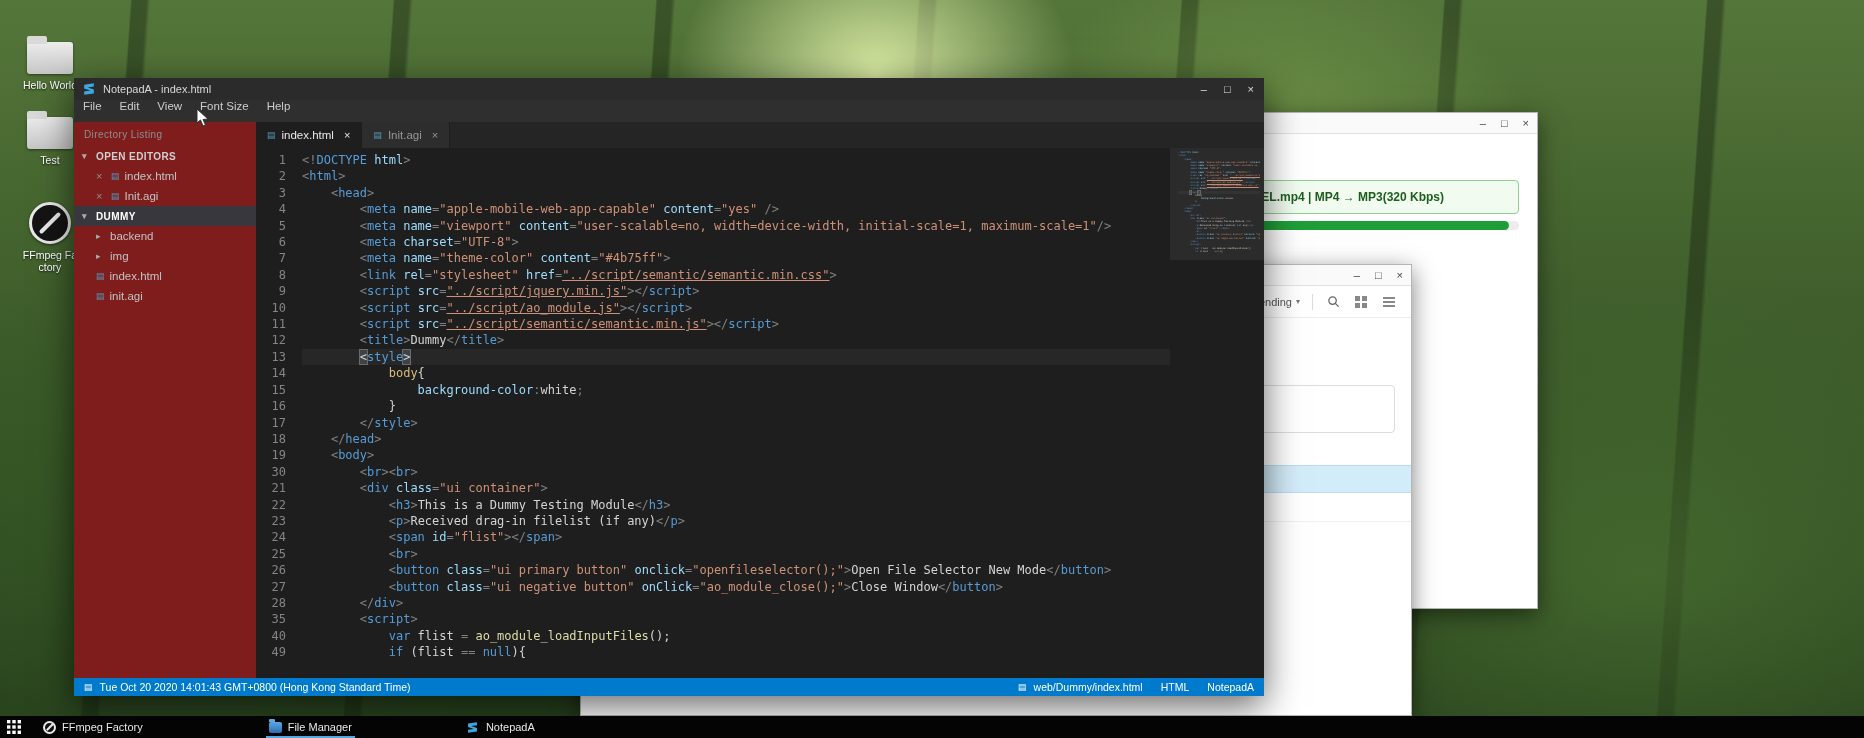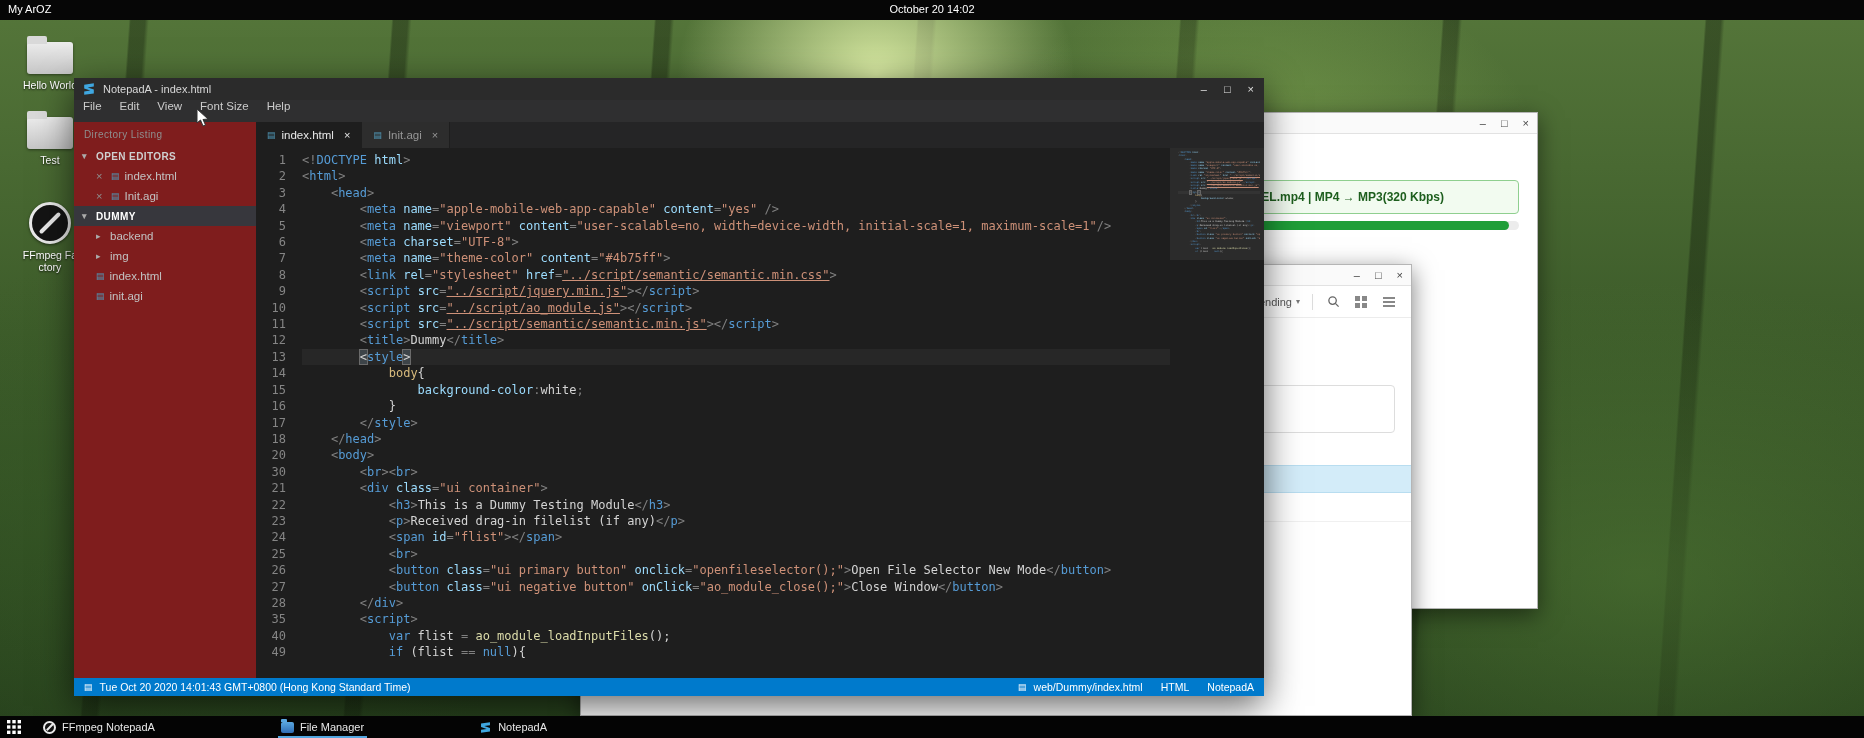--- a/index.html
+++ b/index.html
@@ -106,24 +106,20 @@
   .tb-ic.ffmpeg::after{content:"";position:absolute;left:50%;top:50%;width:9px;height:2px;background:#e9e9e9;transform:translate(-50%,-50%) rotate(-45deg)}
   .tb-ic.file-manager{width:13px;height:11px;background:linear-gradient(180deg,#5aa7e0,#2f6db5);border-radius:2px}
   .tb-ic.file-manager::before{content:"";position:absolute;top:-3px;left:0;width:6px;height:3px;background:#5aa7e0;border-radius:1px 1px 0 0}
   #mouse-cursor{position:absolute;left:196px;top:108px;z-index:70}
 </style>
 </head>
 <body>
 
 <div id="screen">
 
-  <div id="topbar">
-    <span class="tleft">My ArOZ</span>
-    <span class="tclock">October 20 14:02</span>
-  </div>
 
   <div id="desktop-icons">
       <div class="dicon">
         <div class="dicon-glyph folder"></div>
         <div class="dicon-label">Hello World</div>
       </div>
       <div class="dicon">
         <div class="dicon-glyph folder"></div>
         <div class="dicon-label">Test</div>
       </div>
@@ -276,21 +272,21 @@
               <div>9</div>
               <div>10</div>
               <div>11</div>
               <div>12</div>
               <div>13</div>
               <div>14</div>
               <div>15</div>
               <div>16</div>
               <div>17</div>
               <div>18</div>
-              <div>20</div>
+              <div>19</div>
               <div>30</div>
               <div>21</div>
               <div>22</div>
               <div>23</div>
               <div>24</div>
               <div>25</div>
               <div>26</div>
               <div>27</div>
               <div>28</div>
               <div>35</div>
@@ -337,21 +333,21 @@
           <rect x="5.3" y="5.3" width="3.4" height="3.4" fill="#fff"></rect>
           <rect x="10.6" y="5.3" width="3.4" height="3.4" fill="#fff"></rect>
         <rect x="0" y="10.6" width="3.4" height="3.4" fill="#fff"></rect>
           <rect x="5.3" y="10.6" width="3.4" height="3.4" fill="#fff"></rect>
           <rect x="10.6" y="10.6" width="3.4" height="3.4" fill="#fff"></rect>
       </svg>
     </span>
     <div id="taskbar-items">
         <div class="tb-item">
           <span class="tb-ic ffmpeg"></span>
-          <span>FFmpeg NotepadA</span>
+          <span>FFmpeg Factory</span>
         </div>
         <div class="tb-item active">
           <span class="tb-ic file-manager"></span>
           <span>File Manager</span>
         </div>
         <div class="tb-item">
           <span class="tb-ic notepada">
             <svg width="13" height="13" viewBox="0 0 16 16">
               <path d="M2.5 3 L13.5 1.5 L13.5 5.2 L6.5 6.2 L13.5 8.6 L13.5 13 L2.5 14.5 L2.5 10.8 L9.5 9.8 L2.5 7.4 Z" fill="#3fa7e0"></path>
             </svg>

